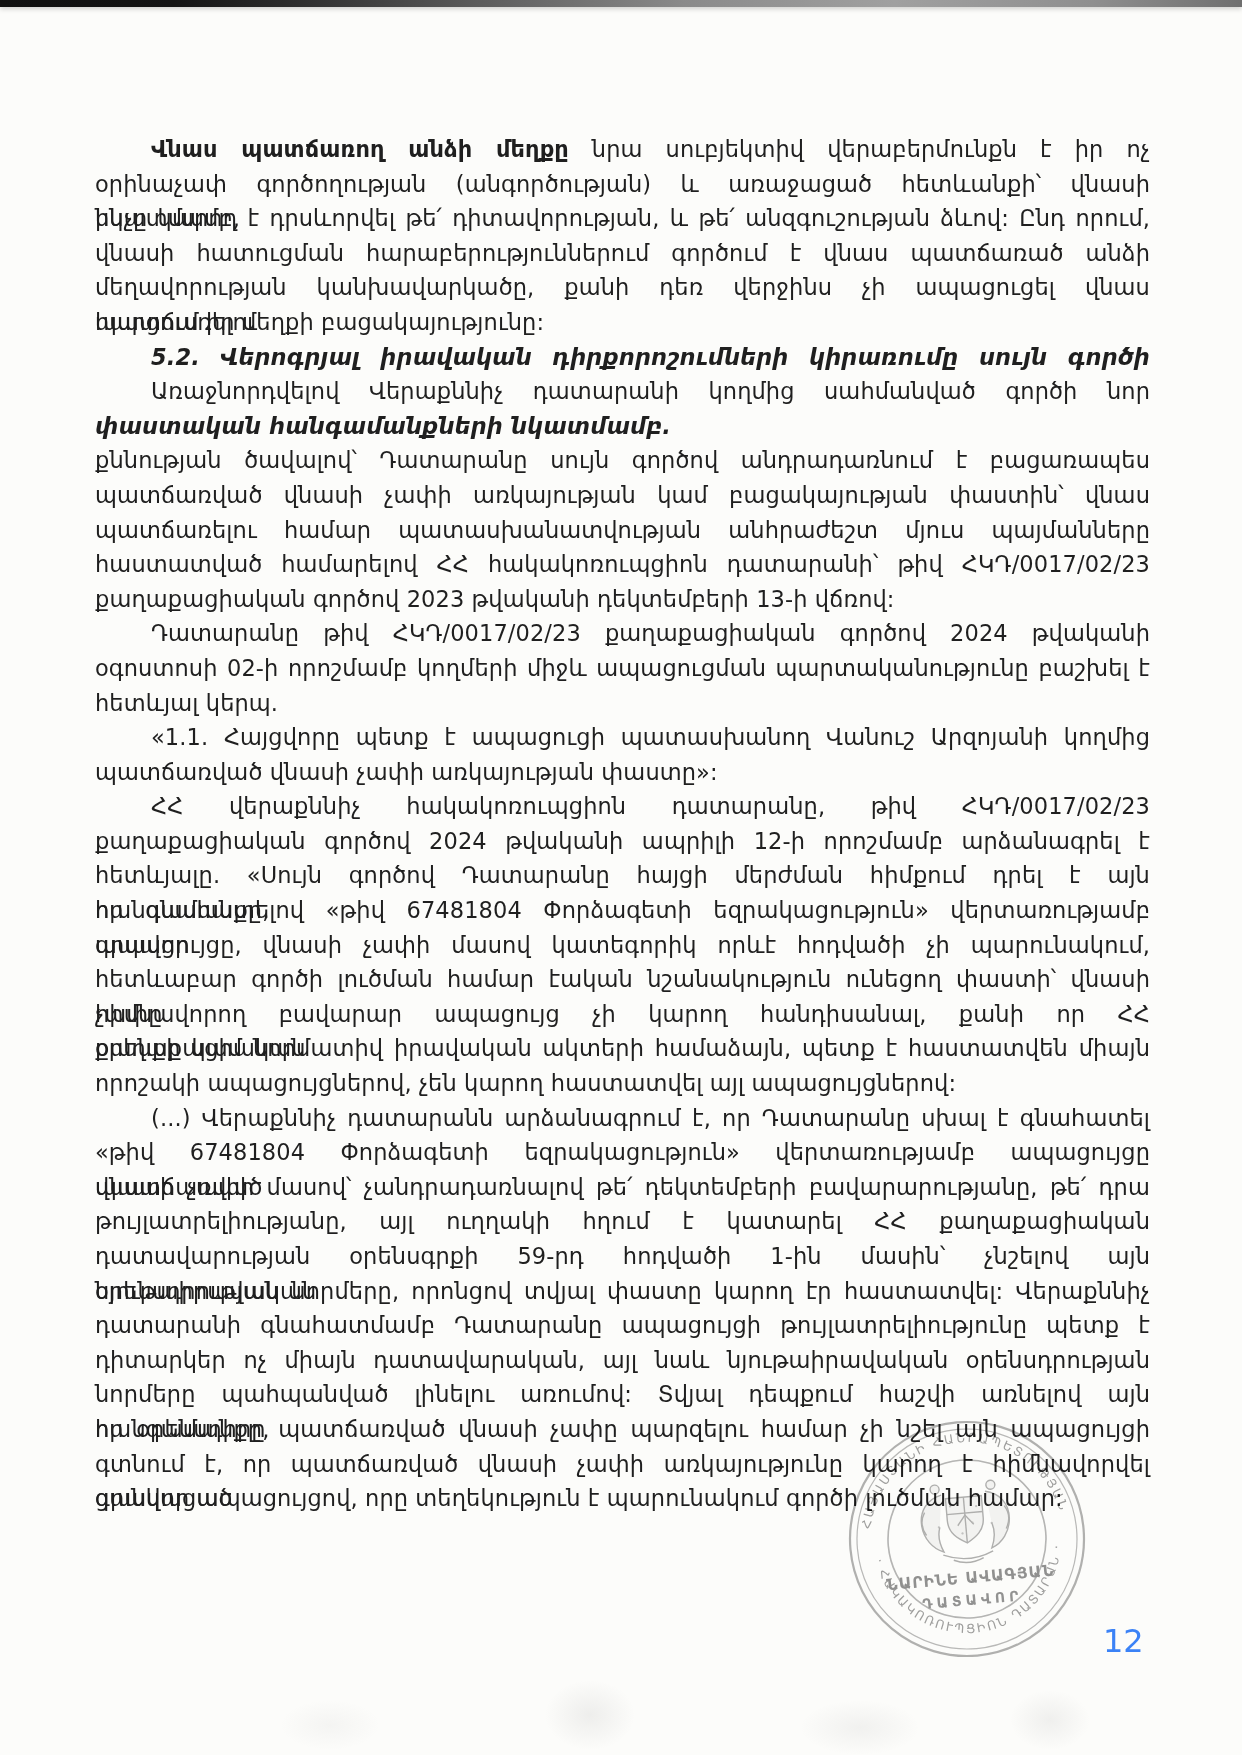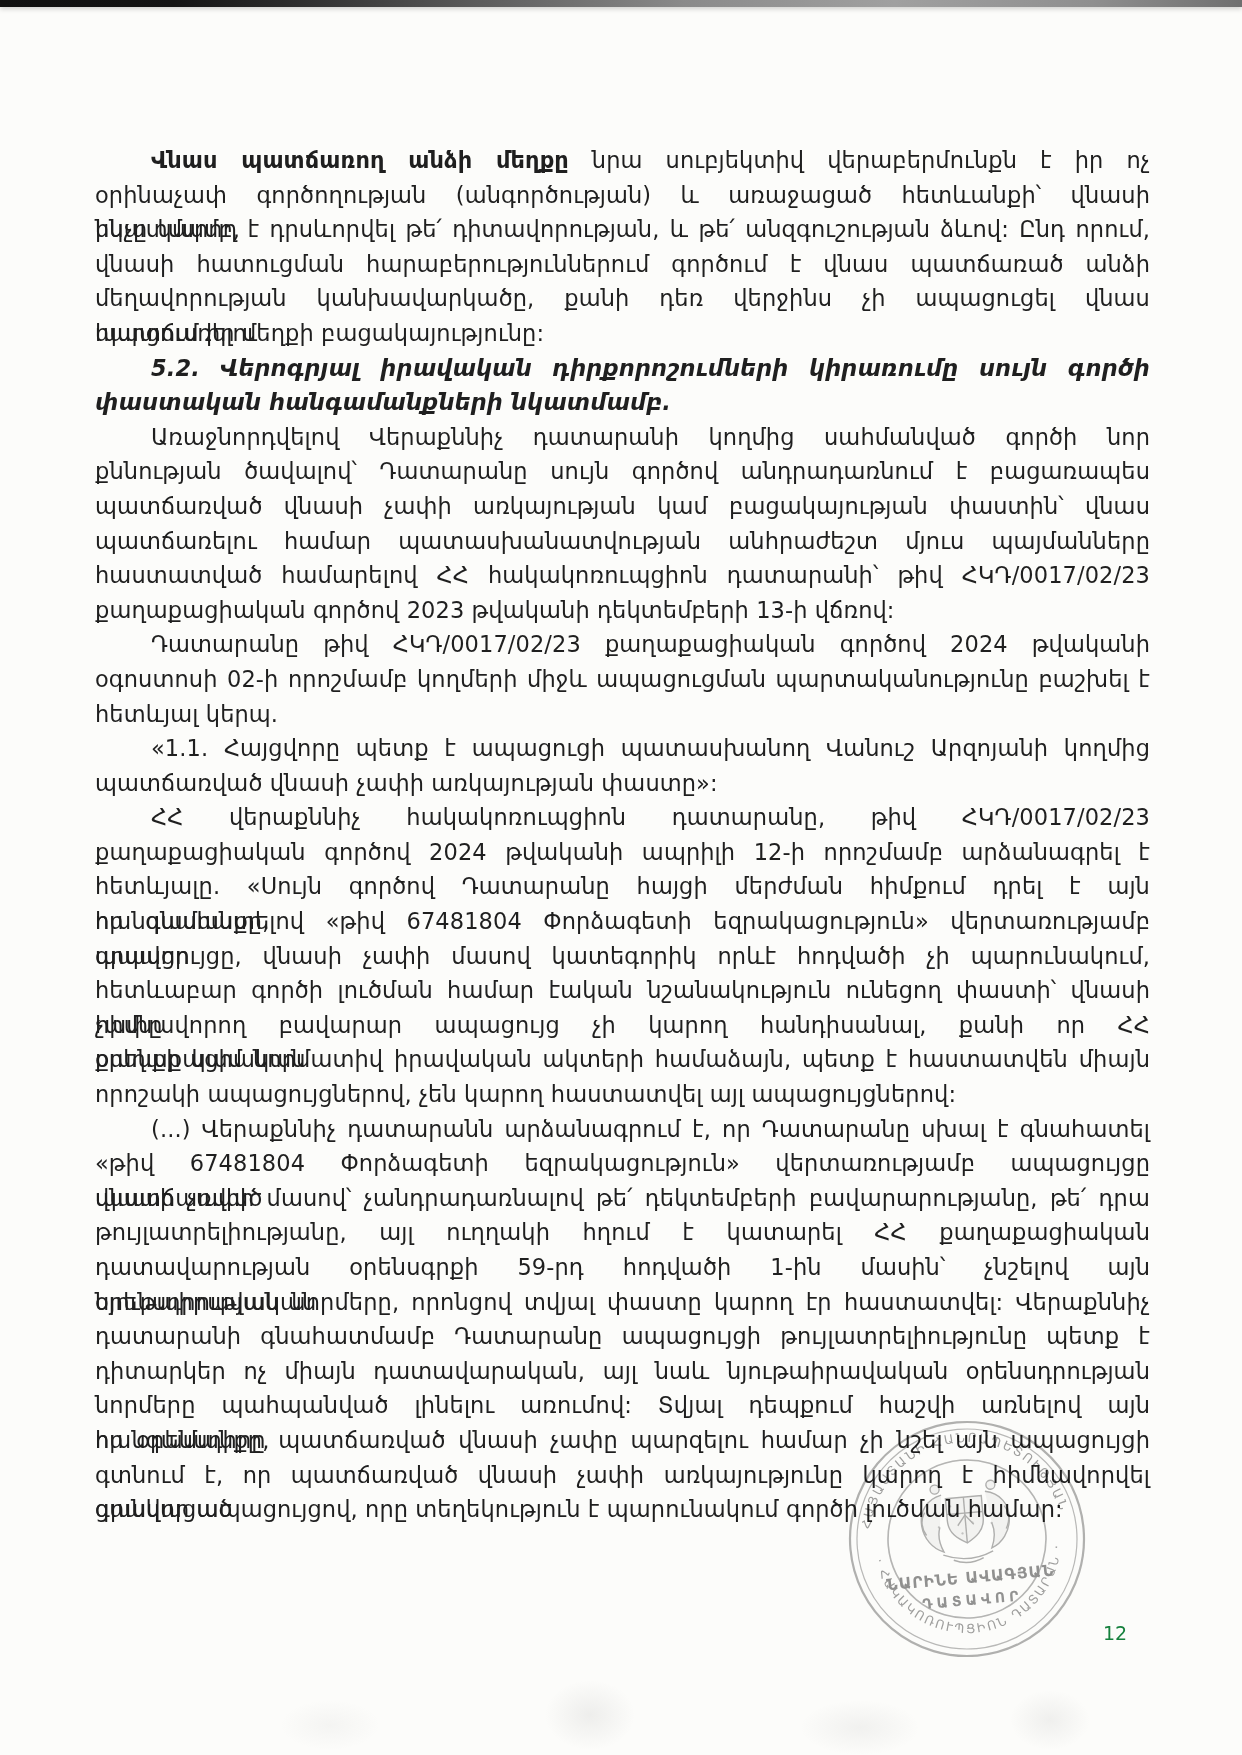--- a/index.html
+++ b/index.html
@@ -26,21 +26,21 @@
     width: 100%;
     height: 7px;
     background: linear-gradient(to right,
       #101010 0%, #141414 14%, #2e2e2e 24%, #5a5a5a 38%,
       #8a8a8a 55%, #a0a0a0 72%, #8f8f8f 88%, #6f6f6f 100%);
     box-shadow: 0 2px 5px rgba(0,0,0,0.18);
   }
   .text-block {
     position: absolute;
     left: 95px;
-    top: 143px;
+    top: 132px;
     width: 1055px;
   }
   .line {
     height: 34.6px;
     line-height: 34.6px;
     font-size: 22.5px;
     letter-spacing: 0.1px;
     text-align: justify;
     text-align-last: justify;
     white-space: normal;
@@ -50,22 +50,22 @@
   .line.indent { text-indent: 56px; }
   .seg-n { font-weight: 400; font-style: normal; }
   .seg-b { font-weight: 700; font-style: normal; }
   .seg-i { font-weight: 400; }
   .seg-bi { font-weight: 700; font-style: italic; }
   .page-number {
     position: absolute;
     left: 1103px;
     top: 1622px;
     width: 52px;
-    font-size: 19px;
-    color: #15803d;
+    font-size: 32px;
+    color: #3b82f6;
     text-align: left;
   }
   .stamp {
     position: absolute;
     left: 841px;
     top: 1413px;
     width: 252px;
     height: 252px;
     opacity: 0.85;
     mix-blend-mode: multiply;
@@ -89,22 +89,22 @@
   <div class="scan-edge"></div>
 
   <div class="text-block" id="text-block">
       <div class="line indent"><span class="seg-b">Վնաս պատճառող անձի մեղքը</span><span class="seg-n"> նրա սուբյեկտիվ վերաբերմունքն է իր ոչ</span></div>
       <div class="line"><span class="seg-n">օրինաչափ գործողության (անգործության) և առաջացած հետևանքի՝ վնասի նկատմամբ,</span></div>
       <div class="line"><span class="seg-n">ինչը կարող է դրսևորվել թե՛ դիտավորության, և թե՛ անզգուշության ձևով: Ընդ որում,</span></div>
       <div class="line"><span class="seg-n">վնասի հատուցման հարաբերություններում գործում է վնաս պատճառած անձի</span></div>
       <div class="line"><span class="seg-n">մեղավորության կանխավարկածը, քանի դեռ վերջինս չի ապացուցել վնաս պատճառելու</span></div>
       <div class="line plast"><span class="seg-n">հարցում իր մեղքի բացակայությունը:</span></div>
       <div class="line indent"><span class="seg-bi">5.2. Վերոգրյալ իրավական դիրքորոշումների կիրառումը սույն գործի</span></div>
+      <div class="line indent"><span class="seg-n">Առաջնորդվելով Վերաքննիչ դատարանի կողմից սահմանված գործի նոր</span></div>
       <div class="line plast"><span class="seg-bi">փաստական հանգամանքների նկատմամբ.</span></div>
-      <div class="line indent"><span class="seg-n">Առաջնորդվելով Վերաքննիչ դատարանի կողմից սահմանված գործի նոր</span></div>
       <div class="line"><span class="seg-n">քննության ծավալով՝ Դատարանը սույն գործով անդրադառնում է բացառապես</span></div>
       <div class="line"><span class="seg-n">պատճառված վնասի չափի առկայության կամ բացակայության փաստին՝ վնաս</span></div>
       <div class="line"><span class="seg-n">պատճառելու համար պատասխանատվության անհրաժեշտ մյուս պայմանները</span></div>
       <div class="line"><span class="seg-n">հաստատված համարելով ՀՀ հակակոռուպցիոն դատարանի՝ թիվ ՀԿԴ/0017/02/23</span></div>
       <div class="line plast"><span class="seg-n">քաղաքացիական գործով 2023 թվականի դեկտեմբերի 13-ի վճռով:</span></div>
       <div class="line indent"><span class="seg-n">Դատարանը թիվ ՀԿԴ/0017/02/23 քաղաքացիական գործով 2024 թվականի</span></div>
       <div class="line"><span class="seg-n">օգոստոսի 02-ի որոշմամբ կողմերի միջև ապացուցման պարտականությունը բաշխել է</span></div>
       <div class="line plast"><span class="seg-n">հետևյալ կերպ.</span></div>
       <div class="line indent"><span class="seg-i">«1.1. Հայցվորը պետք է ապացուցի պատասխանող Վանուշ Արզոյանի կողմից</span></div>
       <div class="line plast"><span class="seg-i">պատճառված վնասի չափի առկայության փաստը»:</span></div>

